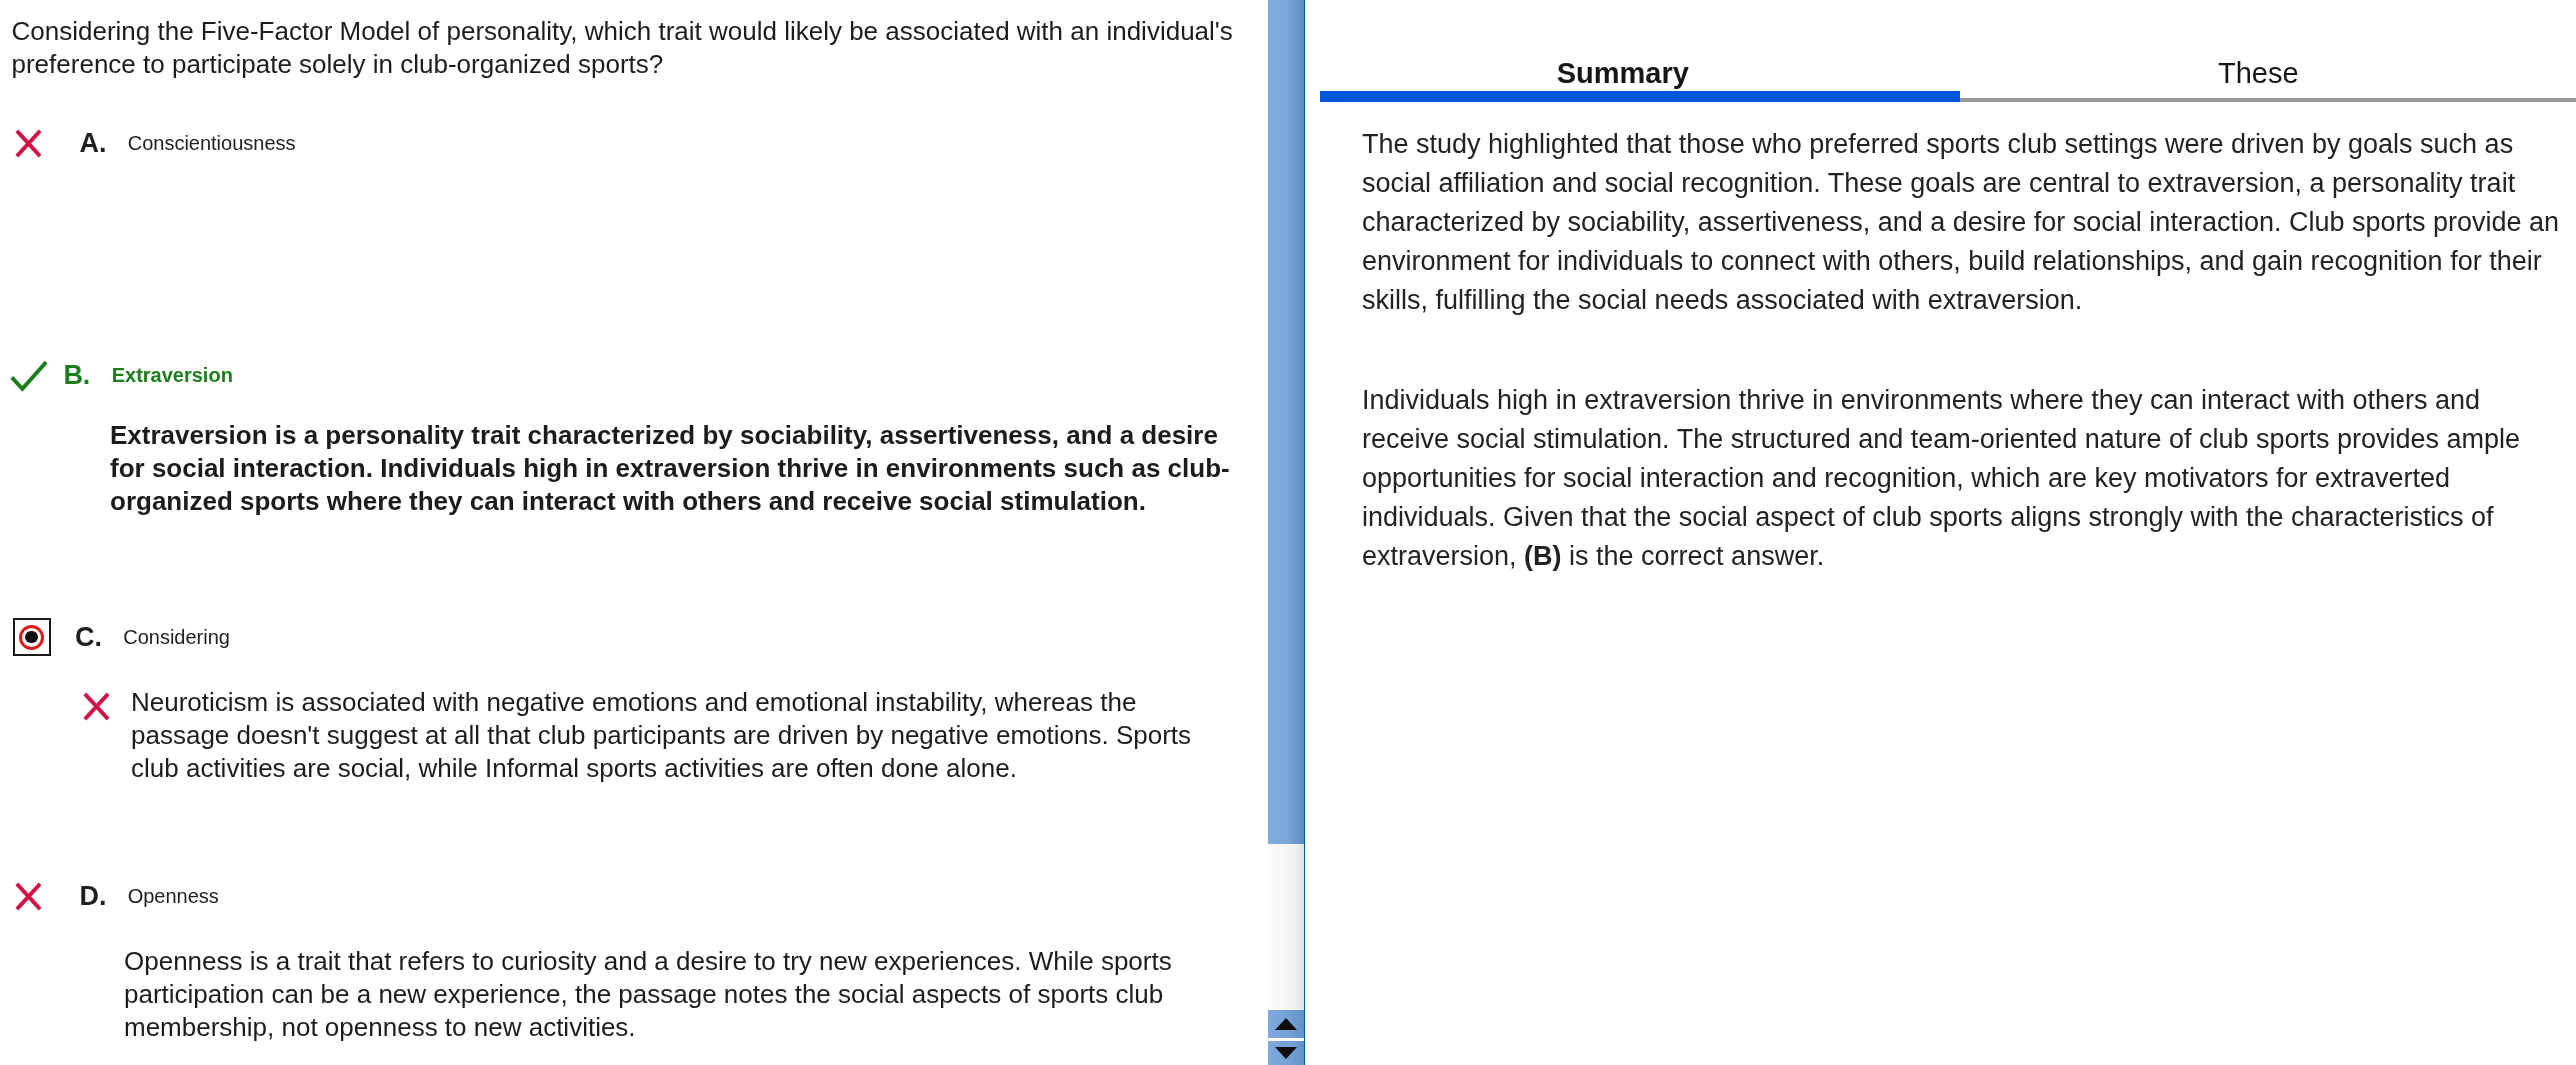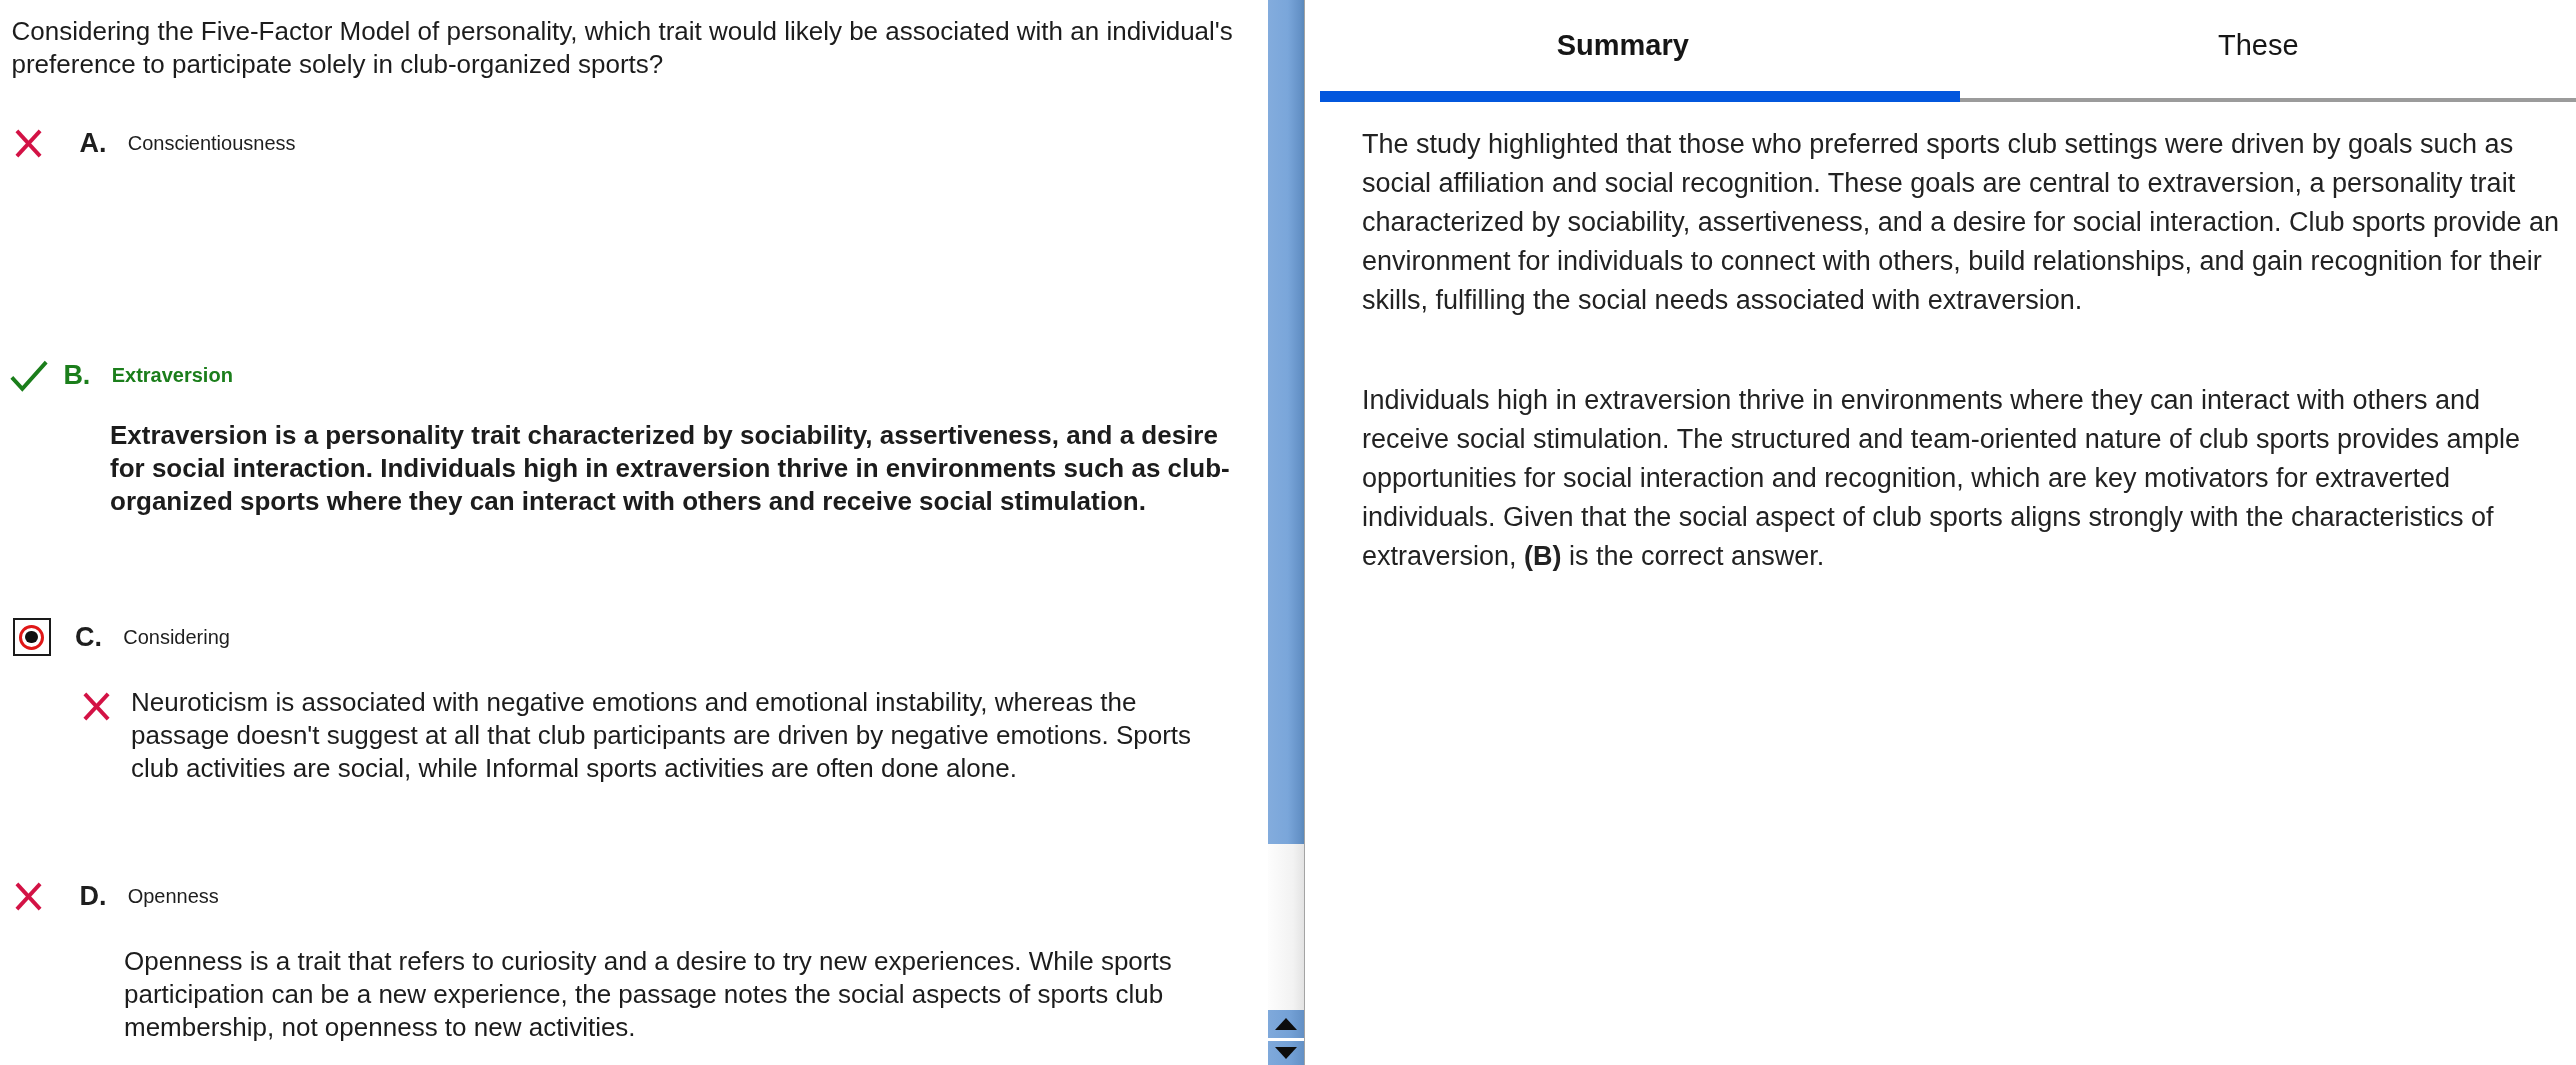--- a/index.html
+++ b/index.html
@@ -1,17 +1,17 @@
 <!DOCTYPE html>
 <html style="--correct-green: #1b7e1b; --incorrect-red: #d31245; --selected-radio-red: #e01717; --tab-active-blue: #0357dd; --tab-inactive-gray: #9b9b9b; --scrollbar-blue: #7aa6da;"><head>
 <meta charset="utf-8">
 <style>
   html,body{margin:0;padding:0;background:#ffffff;}
   body{font-family:"Liberation Sans","DejaVu Sans",sans-serif;color:#1e1e1e;}
-  .app{position:relative;width:2576px;height:1065px;background:#a3a3a3;overflow:hidden;}
+  .app{position:relative;width:2576px;height:1065px;background:#0369a1;overflow:hidden;}
 
   
   .left-panel{position:absolute;left:0;top:0;width:1268px;height:1065px;background:#fff;}
   .question{position:absolute;left:11.5px;top:15.3px;width:1227px;font-size:26px;line-height:33px;color:#1c1c1c;}
   .opt-row{position:absolute;display:flex;align-items:center;height:44px;}
   .opt-row .mark-cell{width:48px;display:flex;align-items:center;justify-content:flex-start;flex:0 0 48px;}
   .letter{font-weight:bold;font-size:27px;margin-left:17px;width:33px;flex:0 0 33px;}
   .opt-label{font-size:20px;margin-left:15.3px;white-space:nowrap;}
   .opt-correct .letter,.opt-correct .opt-label{color:var(--correct-green,#1b7e1b);font-weight:bold;}
   .expl{position:absolute;font-size:26px;line-height:33px;color:#1c1c1c;}
@@ -32,21 +32,21 @@
     background:linear-gradient(90deg,#fdfdfd 0%,#f2f2f2 70%,#e3e3e3 100%);}
   .sb-btn{position:absolute;left:0;width:36px;display:flex;align-items:center;justify-content:center;
     background:linear-gradient(90deg,#7fa9db 0%,#74a1d6 60%,#6390c5 100%);}
   .sb-btn.up{top:1010px;height:28px;}
   .sb-btn.down{top:1041px;height:24px;}
   .tri-up{width:0;height:0;border-left:11.5px solid transparent;border-right:11.5px solid transparent;border-bottom:12.5px solid #0c0c0c;}
   .tri-down{width:0;height:0;border-left:11.5px solid transparent;border-right:11.5px solid transparent;border-top:12.5px solid #0c0c0c;}
 
   
   .right-panel{position:absolute;left:1305px;top:0;width:1271px;height:1065px;background:#fff;}
-  .tabs{position:absolute;left:0;top:0;width:1271px;height:90px;display:flex;}
+  .tabs{position:absolute;left:0;top:0;width:1271px;height:90px;display:flex;align-items:flex-end;}
   .tab{flex:1 1 50%;display:flex;align-items:center;justify-content:center;font-size:29px;color:#161616;cursor:pointer;}
   .tab.active{font-weight:bold;}
   .tab-underline{position:absolute;left:15.3px;right:0;top:90px;height:11.5px;display:flex;align-items:flex-end;}
   .ul-active{width:640px;height:10.5px;background:var(--tab-active-blue,#0357dd);}
   .ul-rest{flex:1;height:3.8px;background:var(--tab-inactive-gray,#9b9b9b);}
   .para{position:absolute;left:49px;width:1204px;margin:8px;font-size:27px;line-height:39px;color:#222;}
   .para.p1{top:117px;}
   .para.p2{top:373px;}
 </style>
 </head>

